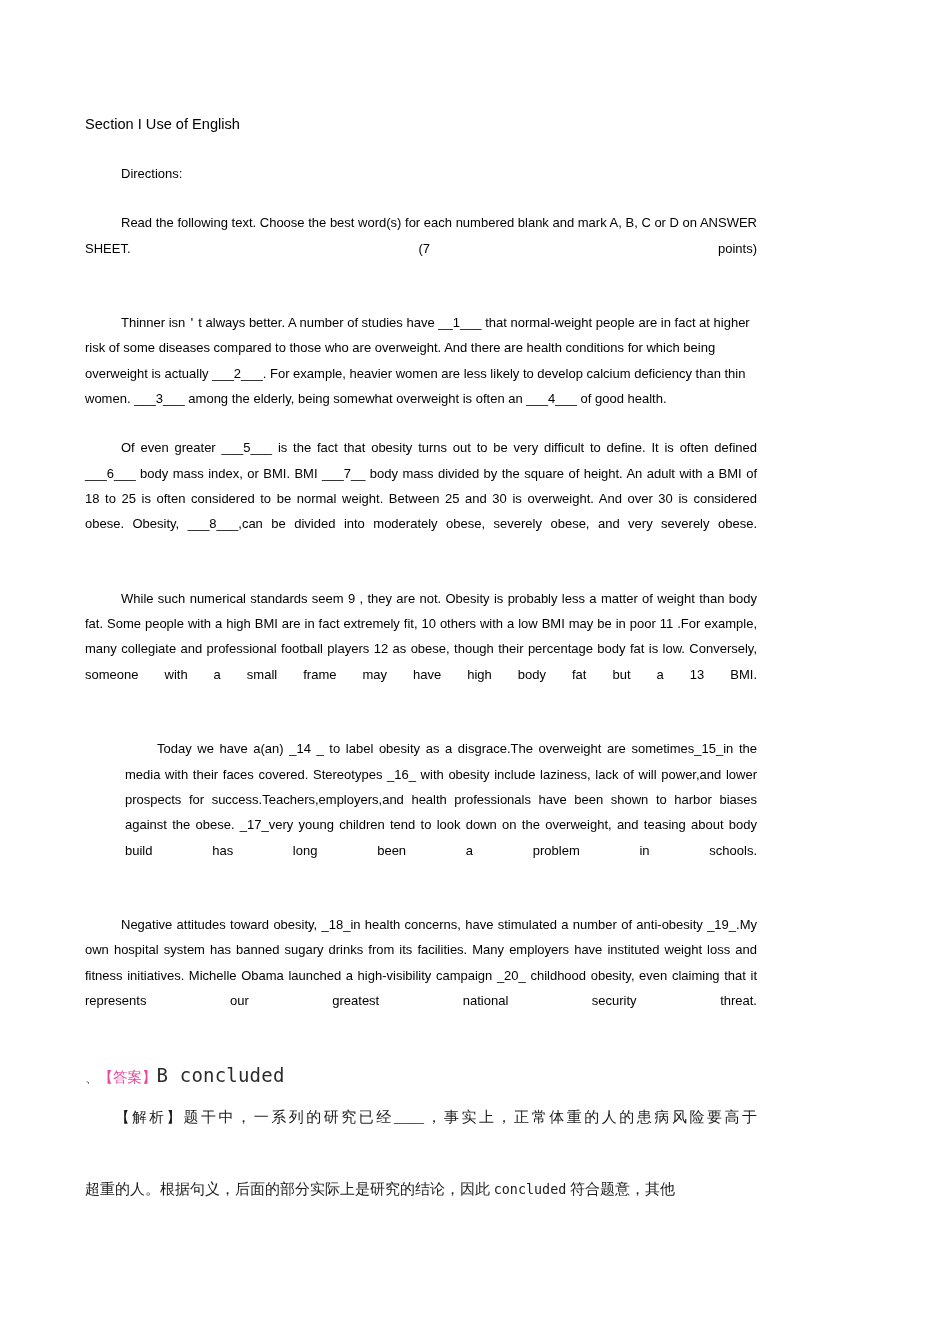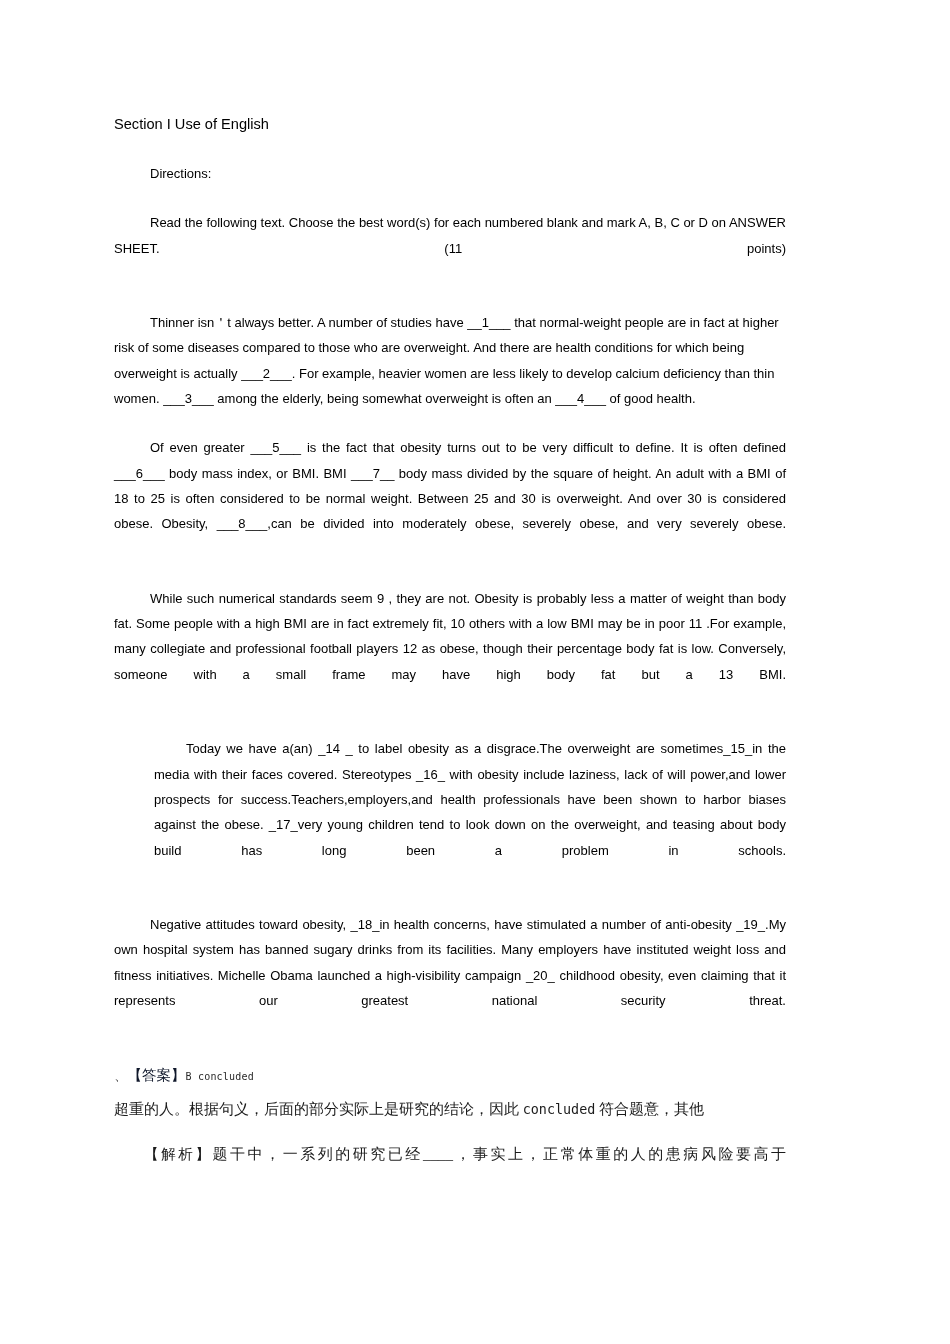--- a/index.html
+++ b/index.html
@@ -13,21 +13,21 @@
     font-family: "Liberation Sans", sans-serif;
     color: #000000;
     -webkit-font-smoothing: antialiased;
   }
   .page {
     position: relative;
     width: 950px;
     height: 1344px;
     background: #ffffff;
     box-sizing: border-box;
-    padding: 112px 139px 0 114px;
+    padding: 112px 139px 0 85px;
   }
   .doc-body {
     width: 672px;
   }
 
   
   .heading {
     font-size: 14.6px;
     line-height: 25px;
     margin: 0 0 24px 0;
@@ -66,26 +66,26 @@
     font-family: "Liberation Serif", serif;
     color: #1a1a1a;
   }
   .cjk-mark {
     font-family: "DejaVu Sans", sans-serif;
     font-size: 13.5px;
   }
   .cjk-brackets {
     font-family: Liberation Mono, monospace;
     font-size: 14.5px;
-    color: #0f172a;
+    color: #ec4899;
     text-align: center;
   }
   .mono-answer {
     font-family: "DejaVu Sans Mono", monospace;
-    font-size: 10px;
+    font-size: 19px;
     letter-spacing: 0.2px;
     color: #2a2a2a;
   }
   .explain {
     font-family: "Liberation Serif", serif;
     font-size: 15px;
     line-height: 36px;
     margin: 0;
     text-align: justify;
     text-justify: inter-ideograph;
@@ -113,39 +113,39 @@
 </head>
 <body>
 
 <div class="page">
   <div class="doc-body">
 
     <p class="heading">Section I Use of English</p>
 
     <p class="para left">Directions:</p>
 
-    <p class="para">Read the following text. Choose the best word(s) for each numbered blank and mark A, B, C or D on ANSWER SHEET. (11 points)</p>
+    <p class="para">Read the following text. Choose the best word(s) for each numbered blank and mark A, B, C or D on ANSWER SHEET. (7 points)</p>
 
     <p class="para left">Thinner isn＇t always better. A number of studies have __1___ that normal-weight people are in fact at higher risk of some diseases compared to those who are overweight. And there are health conditions for which being overweight is actually ___2___. For example, heavier women are less likely to develop calcium deficiency than thin women. ___3___ among the elderly, being somewhat overweight is often an ___4___ of good health.</p>
 
     <p class="para">Of even greater ___5___ is the fact that obesity turns out to be very difficult to define. It is often defined ___6___ body mass index, or BMI. BMI ___7__ body mass divided by the square of height. An adult with a BMI of 18 to 25 is often considered to be normal weight. Between 25 and 30 is overweight. And over 30 is considered obese. Obesity, ___8___,can be divided into moderately obese, severely obese, and very severely obese.</p>
 
     <p class="para">While such numerical standards seem 9 , they are not. Obesity is probably less a matter of weight than body fat. Some people with a high BMI are in fact extremely fit, 10 others with a low BMI may be in poor 11 .For example, many collegiate and professional football players 12 as obese, though their percentage body fat is low. Conversely, someone with a small frame may have high body fat but a 13 BMI.</p>
 
     <p class="para tight-indent">Today we have a(an) _14 _ to label obesity as a disgrace.The overweight are sometimes_15_in the media with their faces covered. Stereotypes _16_ with obesity include laziness, lack of will power,and lower prospects for success.Teachers,employers,and health professionals have been shown to harbor biases against the obese. _17_very young children tend to look down on the overweight, and teasing about body build has long been a problem in schools.</p>
 
     <p class="para">Negative attitudes toward obesity, _18_in health concerns, have stimulated a number of anti-obesity _19_.My own hospital system has banned sugary drinks from its facilities. Many employers have instituted weight loss and fitness initiatives. Michelle Obama launched a high-visibility campaign _20_ childhood obesity, even claiming that it represents our greatest national security threat.</p>
 
 
     <p class="answer-line">
       <span class="cjk-mark">、</span><span class="cjk-brackets">【答案】</span><span class="mono-answer">B  concluded</span>
     </p>
 
+    <p class="explain first">
+      <span class="cjk">【解析】</span><span>题干中，一系列的研究已经____，事实上，正常体重的人的患病风险要高于</span>
+    </p>
+
     <p class="explain last">
       <span>超重的人。根据句义，后面的部分实际上是研究的结论，因此 </span><span class="mono">concluded</span><span> 符合题意，其他</span>
-    </p>
-
-    <p class="explain first">
-      <span class="cjk">【解析】</span><span>题干中，一系列的研究已经____，事实上，正常体重的人的患病风险要高于</span>
     </p>
 
   </div>
 </div>
 
 </body></html>

